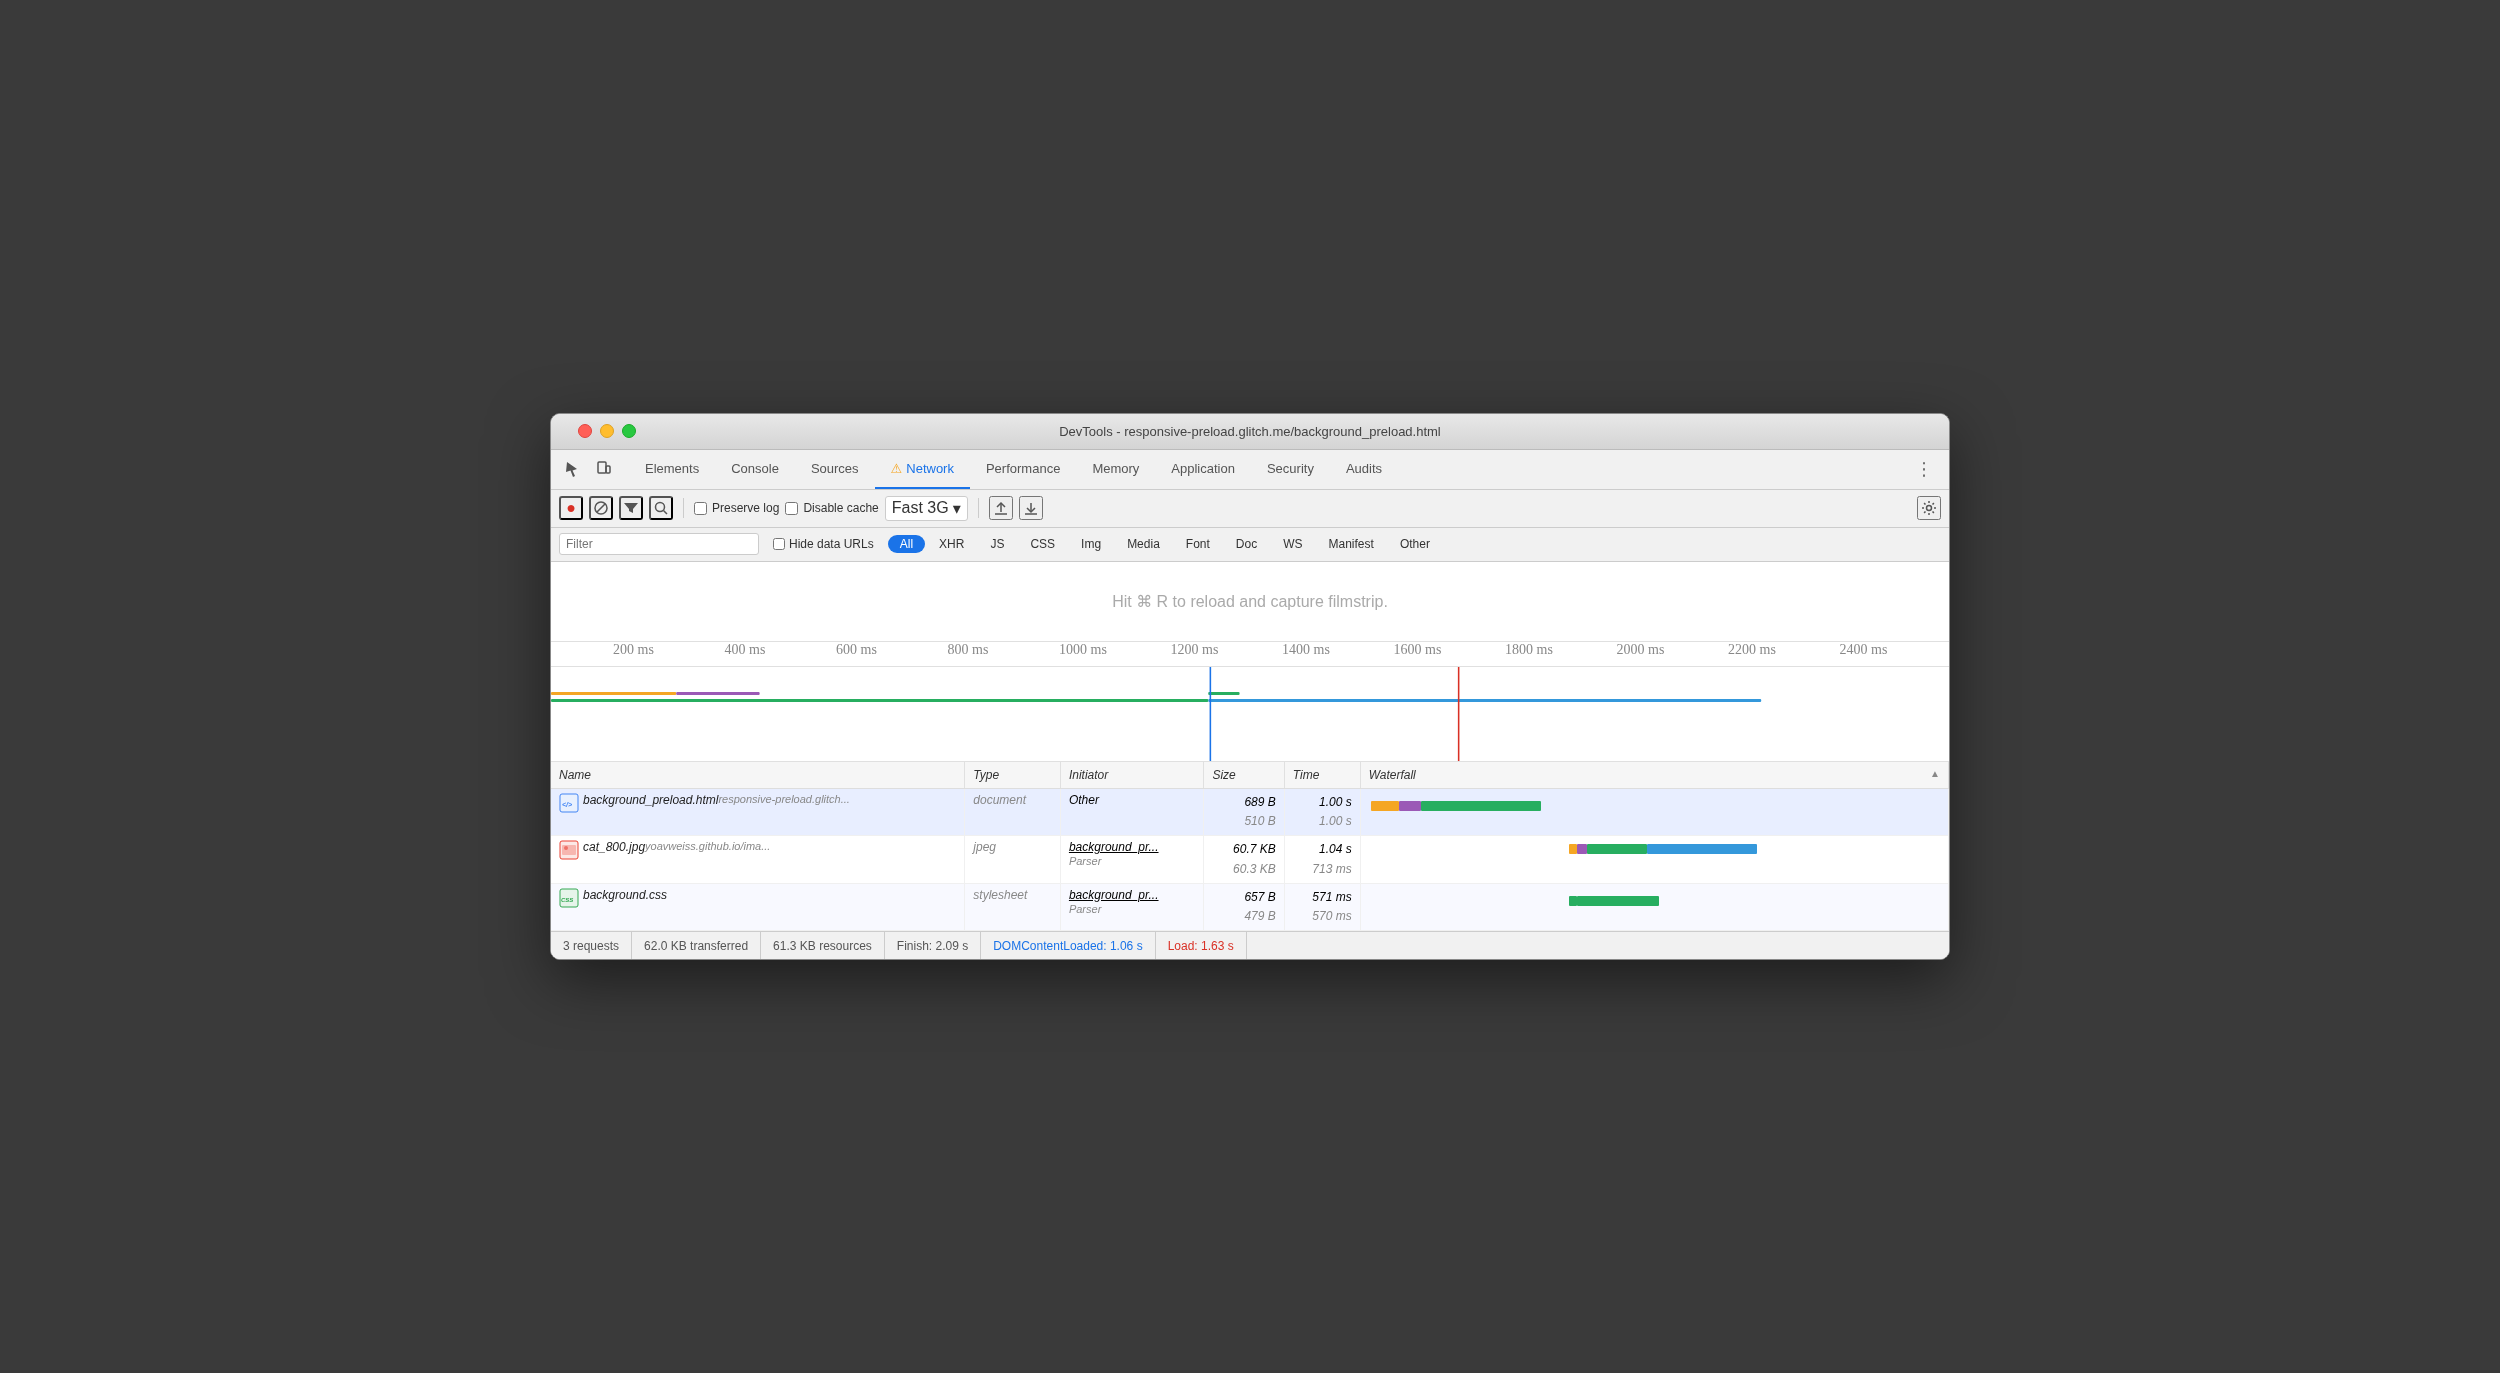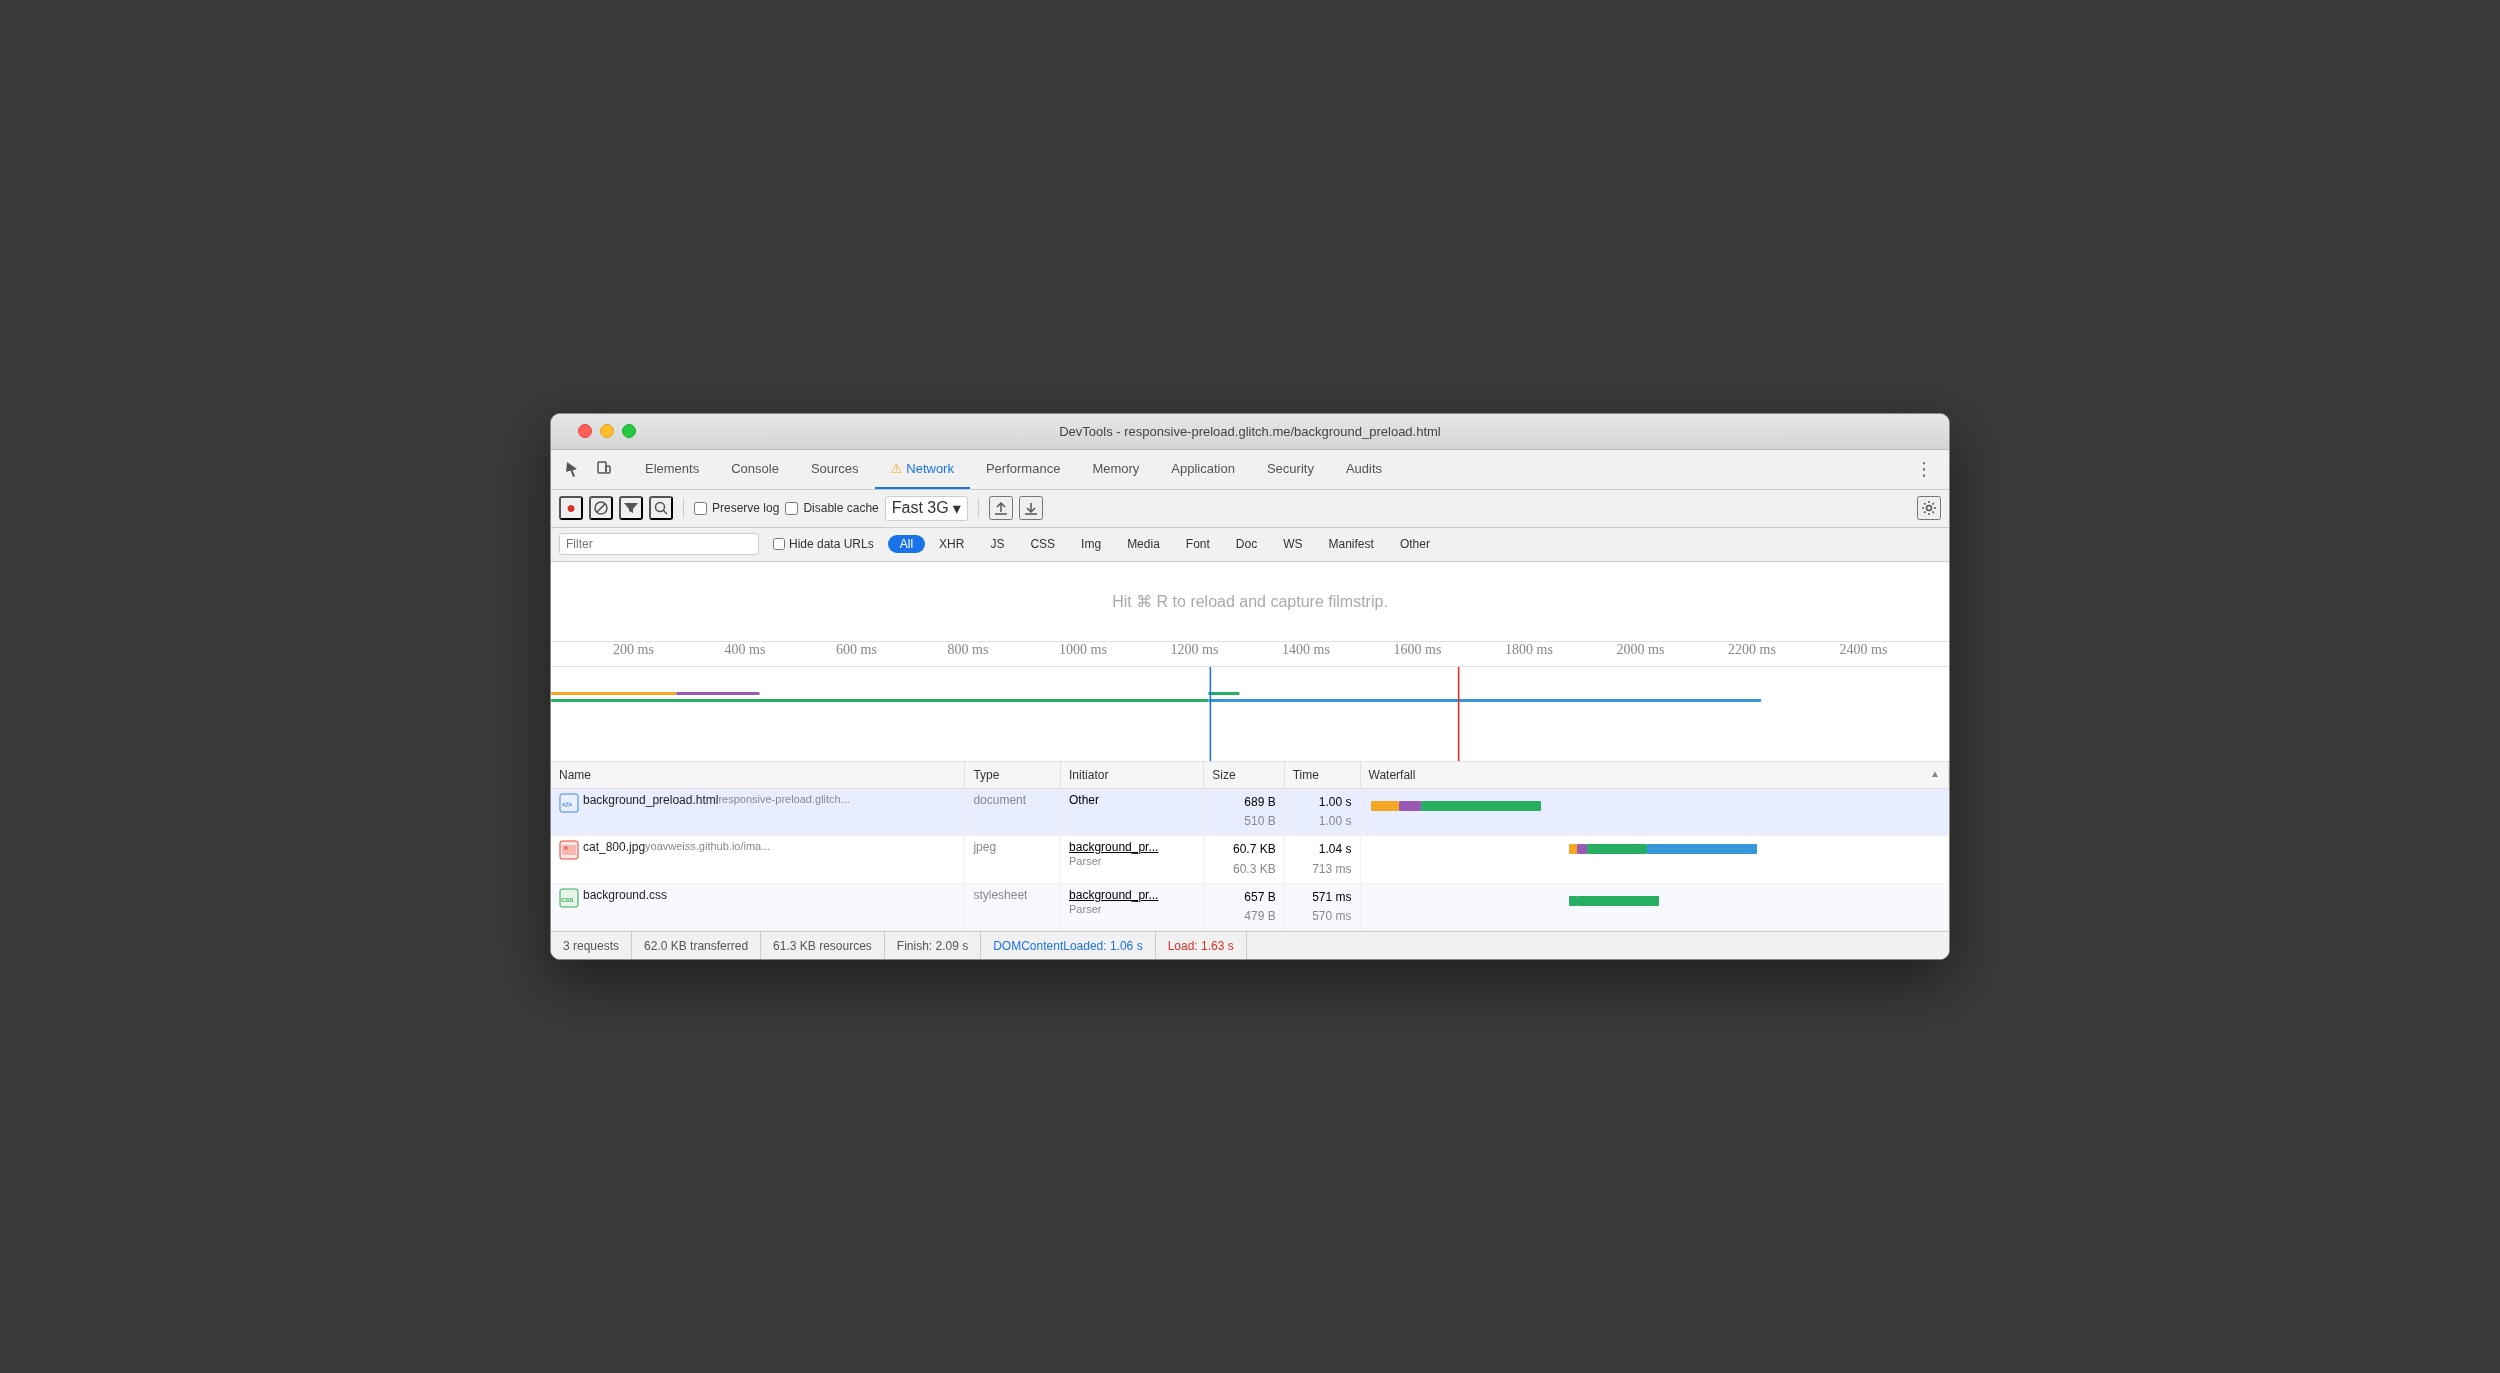--- a/index.html
+++ b/index.html
@@ -283,20 +283,21 @@
       color: #888;
       padding-left: 2px;
       font-family: Liberation Serif, serif;
     }
     
     .network-table {
       width: 100%;
       border-collapse: collapse;
       font-size: 12px;
       background: #bef264;
+      font-style: italic;
     }
     .network-table th {
       background: #f6f6f6;
       border-bottom: 1px solid #ddd;
       border-right: 1px solid #e0e0e0;
       padding: 6px 8px;
       text-align: left;
       font-weight: 500;
       color: #333;
       font-size: 12px;

